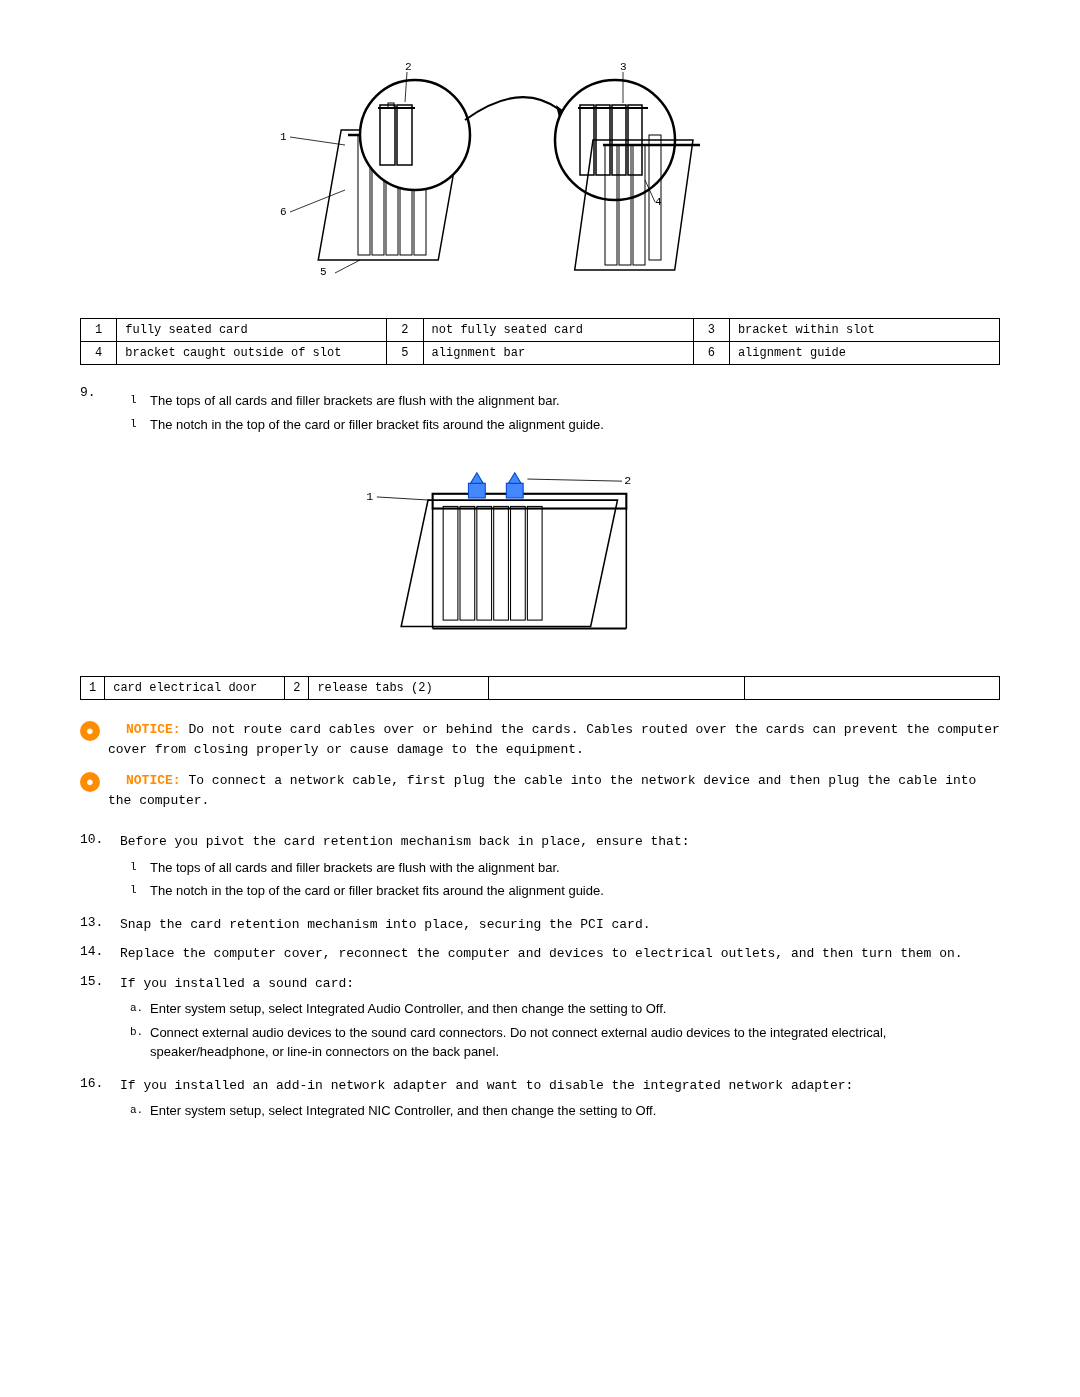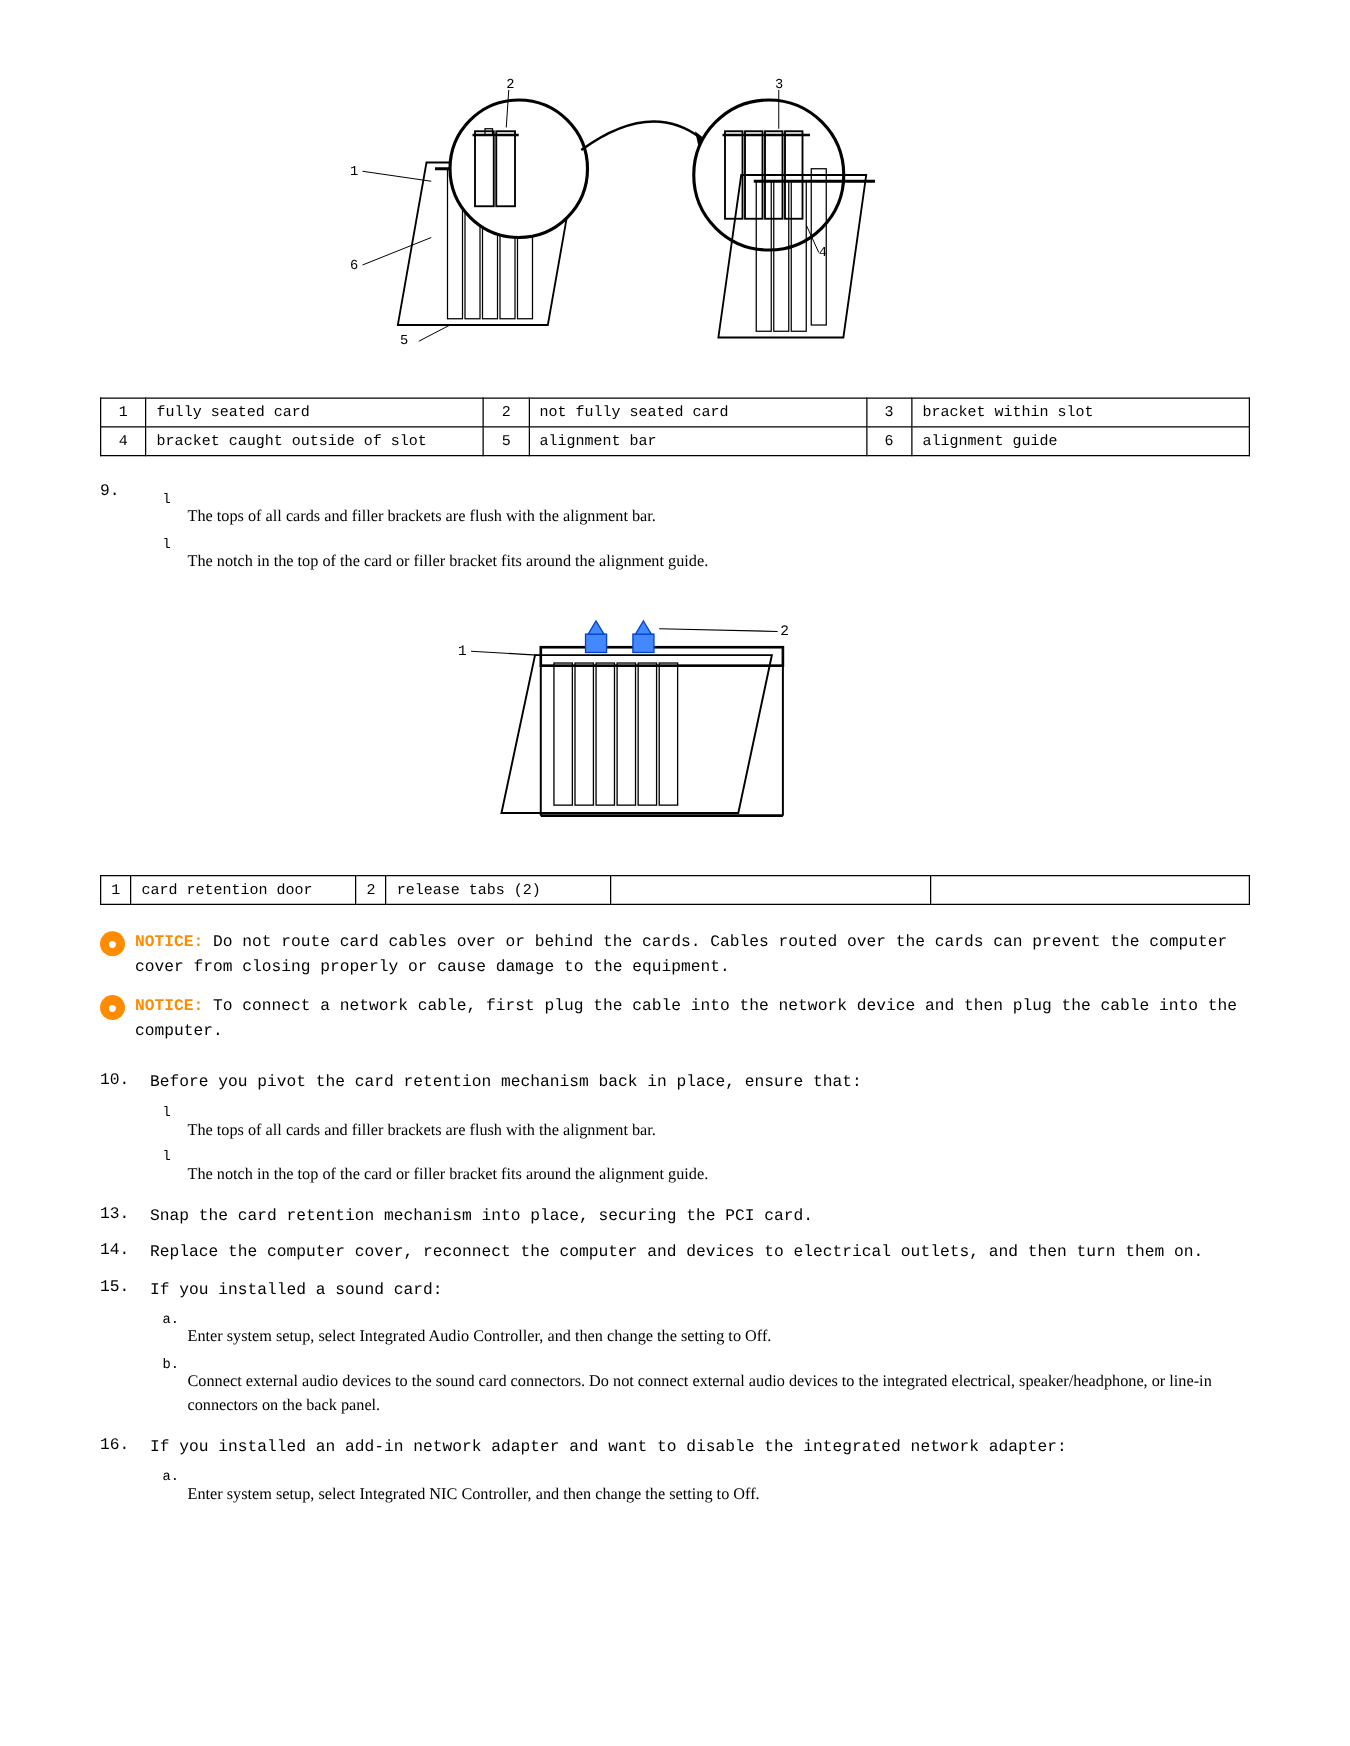--- a/index.html
+++ b/index.html
@@ -89,24 +89,23 @@
     }
 
     .sub-marker {
       min-width: 20px;
       font-size: 11px;
       margin-top: 1px;
     }
 
     .sub-text {
       flex: 1;
-      font-family: Liberation Serif, serif;
+      font-family: Liberation Sans, sans-serif;
       font-size: 13px;
       line-height: 1.5;
-      margin-top: 12px;
     }
 
     
     .notice-block {
       display: flex;
       align-items: flex-start;
       margin: 12px 0;
       gap: 8px;
     }
 
@@ -128,20 +127,21 @@
     .notice-text {
       font-family: 'Courier New', Courier, monospace;
       font-size: 13px;
       line-height: 1.5;
       flex: 1;
     }
 
     .notice-label {
       color: #ff8c00;
       font-weight: bold;
+      margin-left: 18px;
     }
 
     
     .diagram-area-2 {
       display: flex;
       justify-content: center;
       margin: 20px 0 18px 0;
       height: 200px;
     }
 
@@ -287,21 +287,21 @@
         <line x1="38" y1="38" x2="38" y2="152" stroke="#000" stroke-width="1.5"></line>
         <line x1="222" y1="38" x2="222" y2="152" stroke="#000" stroke-width="1.5"></line>
       </g>
     </svg>
   </div>
 
   <table class="info-table">
     <tbody>
       <tr>
         <td class="num-cell">1</td>
-        <td class="label-cell">card retention door</td>
+        <td class="label-cell">card electrical door</td>
         <td class="num-cell">2</td>
         <td class="label-cell">release tabs (2)</td>
         <td></td>
           <td></td>
       </tr>
     </tbody>
   </table>
 
 
   <div class="notice-block">

